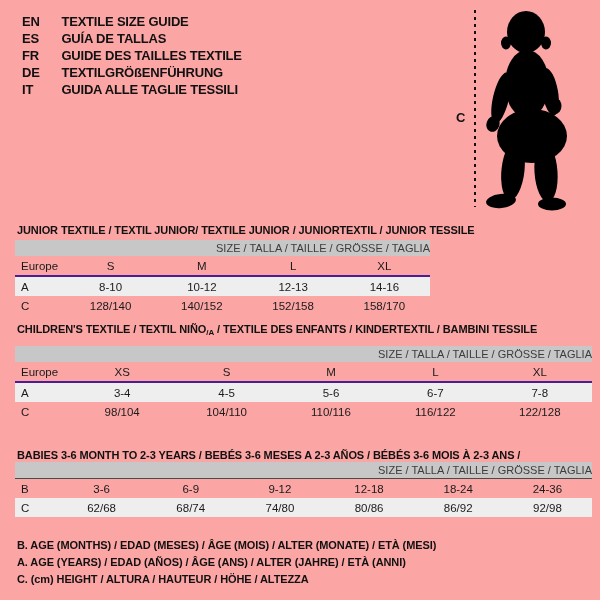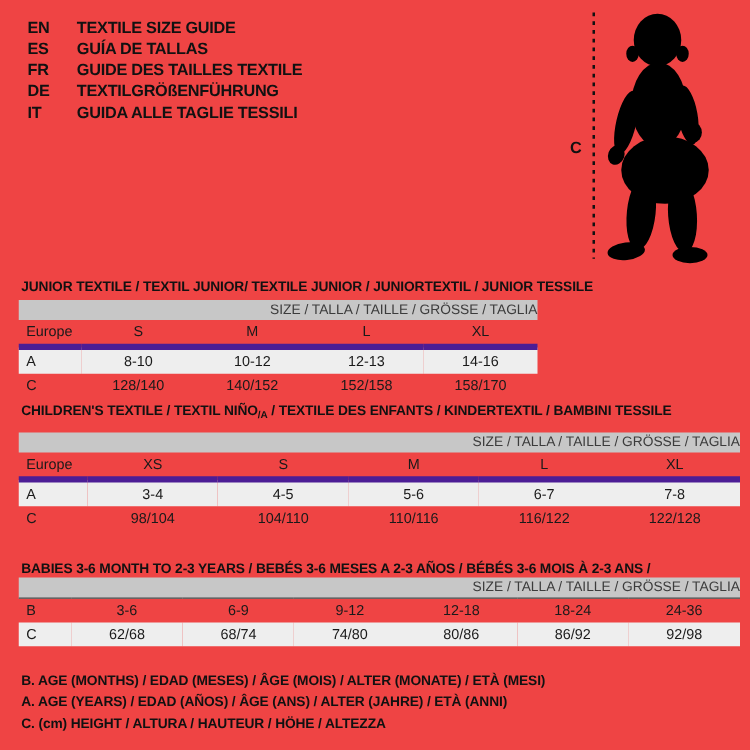--- a/index.html
+++ b/index.html
@@ -1,35 +1,35 @@
 <!DOCTYPE html>
 <html><head>
 <meta charset="utf-8">
 <style>
   html,body{margin:0;padding:0;background:#fff;}
   .canvas{
-    position:relative;width:600px;height:600px;background:#ef4444;overflow:hidden;
+    position:relative;width:600px;height:600px;background:#fca5a5;overflow:hidden;
     font-family:"Liberation Sans","DejaVu Sans",sans-serif;color:#111;
   }
   
   .lang-block{position:absolute;left:22px;top:13px;font-size:13px;font-weight:bold;letter-spacing:-0.2px;}
   .lang-row{line-height:17px;white-space:nowrap;}
   .lang-code{display:inline-block;width:36px;}
   
   .figure{position:absolute;left:440px;top:2px;width:160px;height:214px;}
   
   .sec-title{position:absolute;left:17px;font-size:11px;font-weight:bold;letter-spacing:-0.1px;white-space:nowrap;color:#111;}
   .sec-title.wrap{white-space:normal;line-height:16px;width:575px;margin-top:24px;}
   .subscript{font-size:8px;vertical-align:-2px;}
   
   table.tbl{position:absolute;border-collapse:collapse;table-layout:fixed;font-size:11.5px;color:#1a1a1a;}
   table.tbl td{text-align:center;height:19px;padding:0;vertical-align:middle;}
   table.tbl td.lbl{text-align:left;padding-left:6px;}
   tr.bar-row td{background:#c7c7c7;height:16px;font-size:11px;color:#3c3c3c;text-align:right;padding-left:6px;}
-  tr.head-row td{border-bottom:5px solid #4c1d95;margin-top:48px;}
+  tr.head-row td{border-bottom:2px solid #4c1d95;margin-top:48px;}
   tr.bar-rule td{border-bottom:1px solid #4a4a4a;}
   tr.stripe td{background:#eeeeee;}
   
   .footnotes{position:absolute;left:17px;top:537px;font-size:11px;font-weight:bold;letter-spacing:-0.1px;}
   .footnotes div{line-height:17px;white-space:nowrap;}
 </style>
 </head>
 <body>
 
 <div class="canvas">

